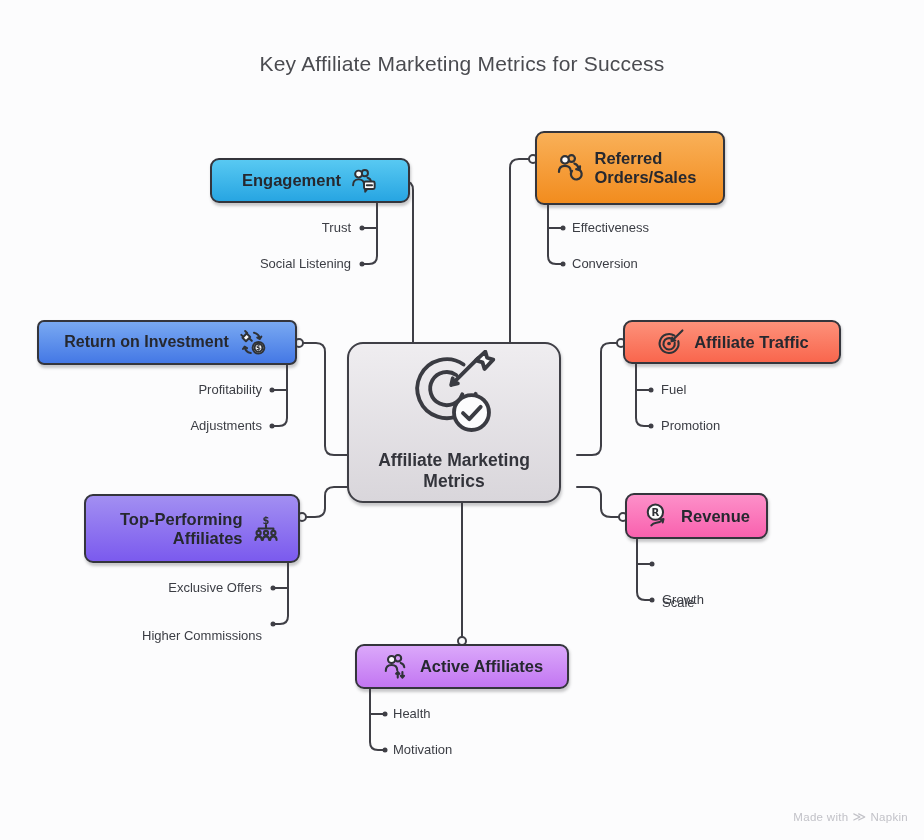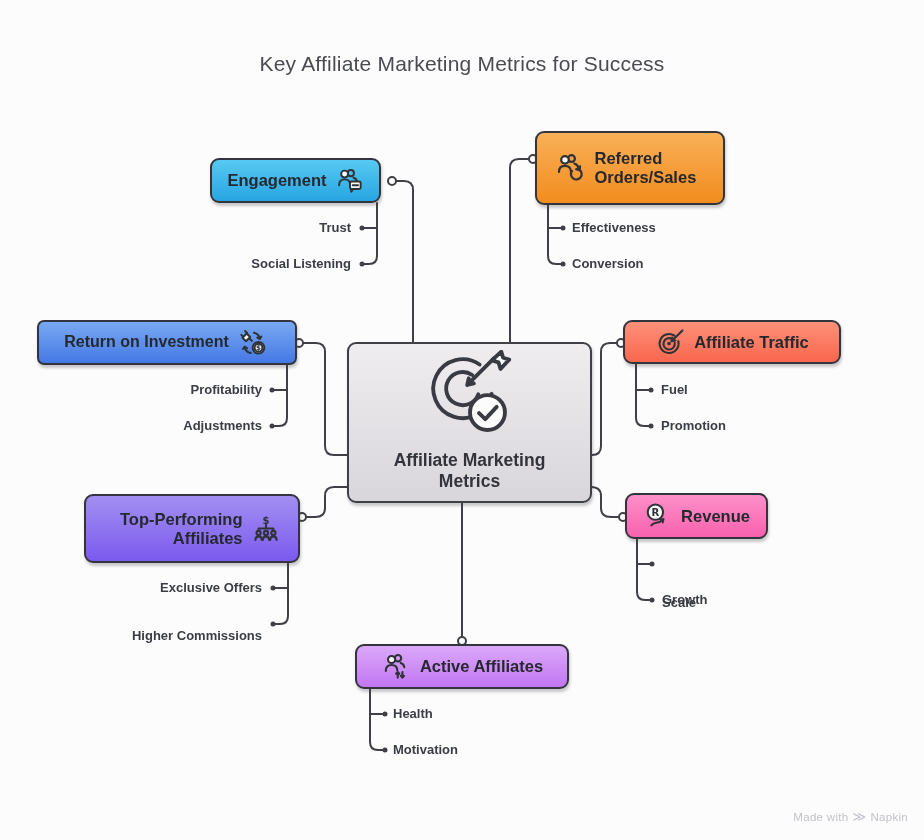--- a/index.html
+++ b/index.html
@@ -22,40 +22,40 @@
     color:#26282F;font-weight:bold;
     box-shadow:1px 2.5px 3px rgba(63,63,70,.28);
   }
   .node .lbl{line-height:1.15;}
   .icon{flex:0 0 auto;display:block;}
   .icon path,.icon circle,.icon line{stroke:#2F3237;stroke-width:1.7;fill:none;stroke-linecap:round;stroke-linejoin:round;}
   .icon .fillw{fill:#FCFCFD;}
   .icon .solid{fill:#2F3237;stroke:none;}
   .icon text{fill:#2F3237;stroke:none;font-family:"DejaVu Sans",sans-serif;font-weight:bold;}
 
-  .n-engagement{left:210px;top:158px;width:171px;height:45px;font-size:16.5px;}
+  .n-engagement{left:210px;top:158px;width:200px;height:45px;font-size:16.5px;}
   .n-orders{left:535px;top:131px;width:190px;height:74px;font-size:16.5px;}
   .n-orders .lbl{text-align:left;}
   .n-roi{left:37px;top:320px;width:260px;height:45px;font-size:16px;border-radius:7px;}
   .n-traffic{left:623px;top:320px;width:218px;height:44px;font-size:16.5px;}
   .n-top{left:84px;top:494px;width:216px;height:69px;font-size:16.5px;padding-right:10px;}
   .n-top .lbl{text-align:right;}
   .n-revenue{left:625px;top:493px;width:143px;height:46px;font-size:16.5px;}
   .n-active{left:355px;top:644px;width:214px;height:45px;font-size:16.5px;}
   .n-central{
-    left:347px;top:342px;width:245px;height:161px;
-    flex-direction:column;gap:8px;border-radius:9px;border-color:#3F3F46;
+    left:347px;top:342px;width:214px;height:161px;
+    flex-direction:column;gap:8px;border-radius:16px;border-color:#3F3F46;
     font-size:17.5px;color:#33343B;padding:10px 18px 14px;
   }
   .n-central .lbl{text-align:center;}
   .c-icon path,.c-icon circle{stroke:#3A3B42;stroke-width:2.1;fill:none;stroke-linecap:round;stroke-linejoin:round;}
   .c-icon .fillw{fill:#FCFCFD;}
 
   .sub{
-    position:absolute;font-size:13px;font-weight:bold;color:#3B3D44;
+    position:absolute;font-size:13px;font-weight:normal;color:#3B3D44;
     white-space:nowrap;line-height:16px;
   }
   .sub.r{text-align:right;}
 
   .watermark{
     position:absolute;right:16px;bottom:16px;
     display:flex;align-items:center;gap:4px;
     font-size:11.5px;color:#C2C2C8;letter-spacing:.3px;
   }
   .watermark .glyph{font-size:13px;color:#C2C2C8;}

